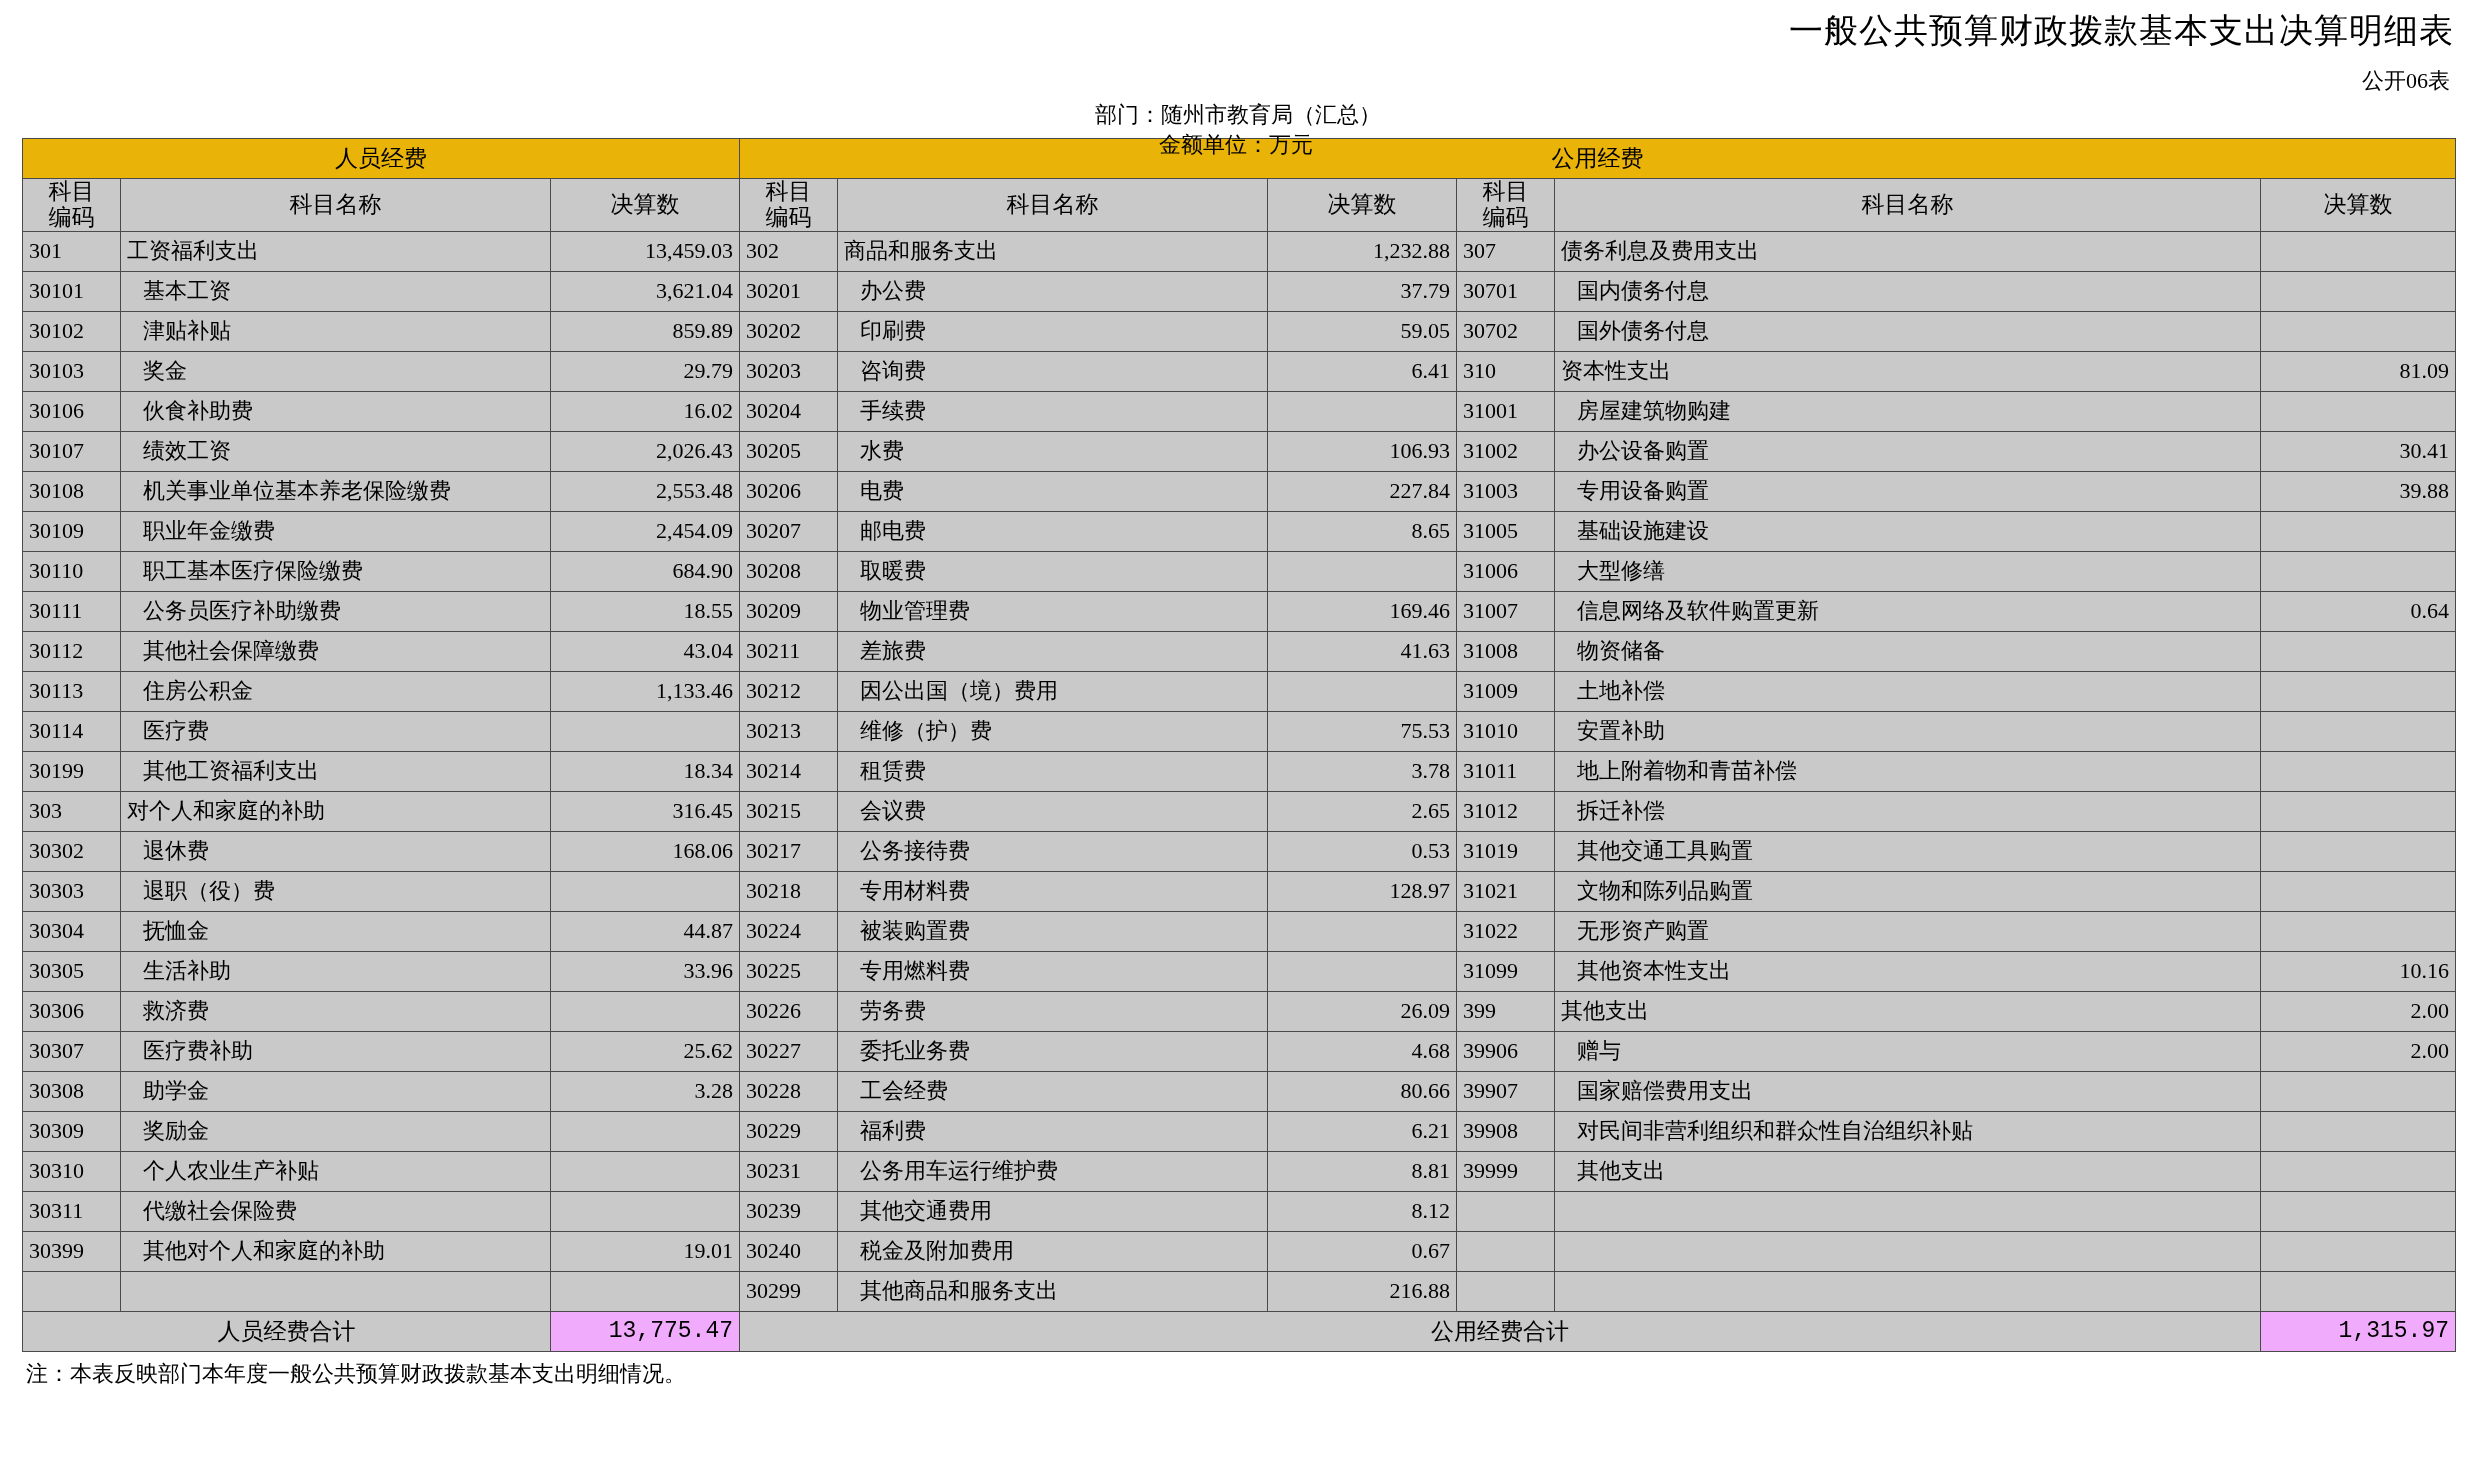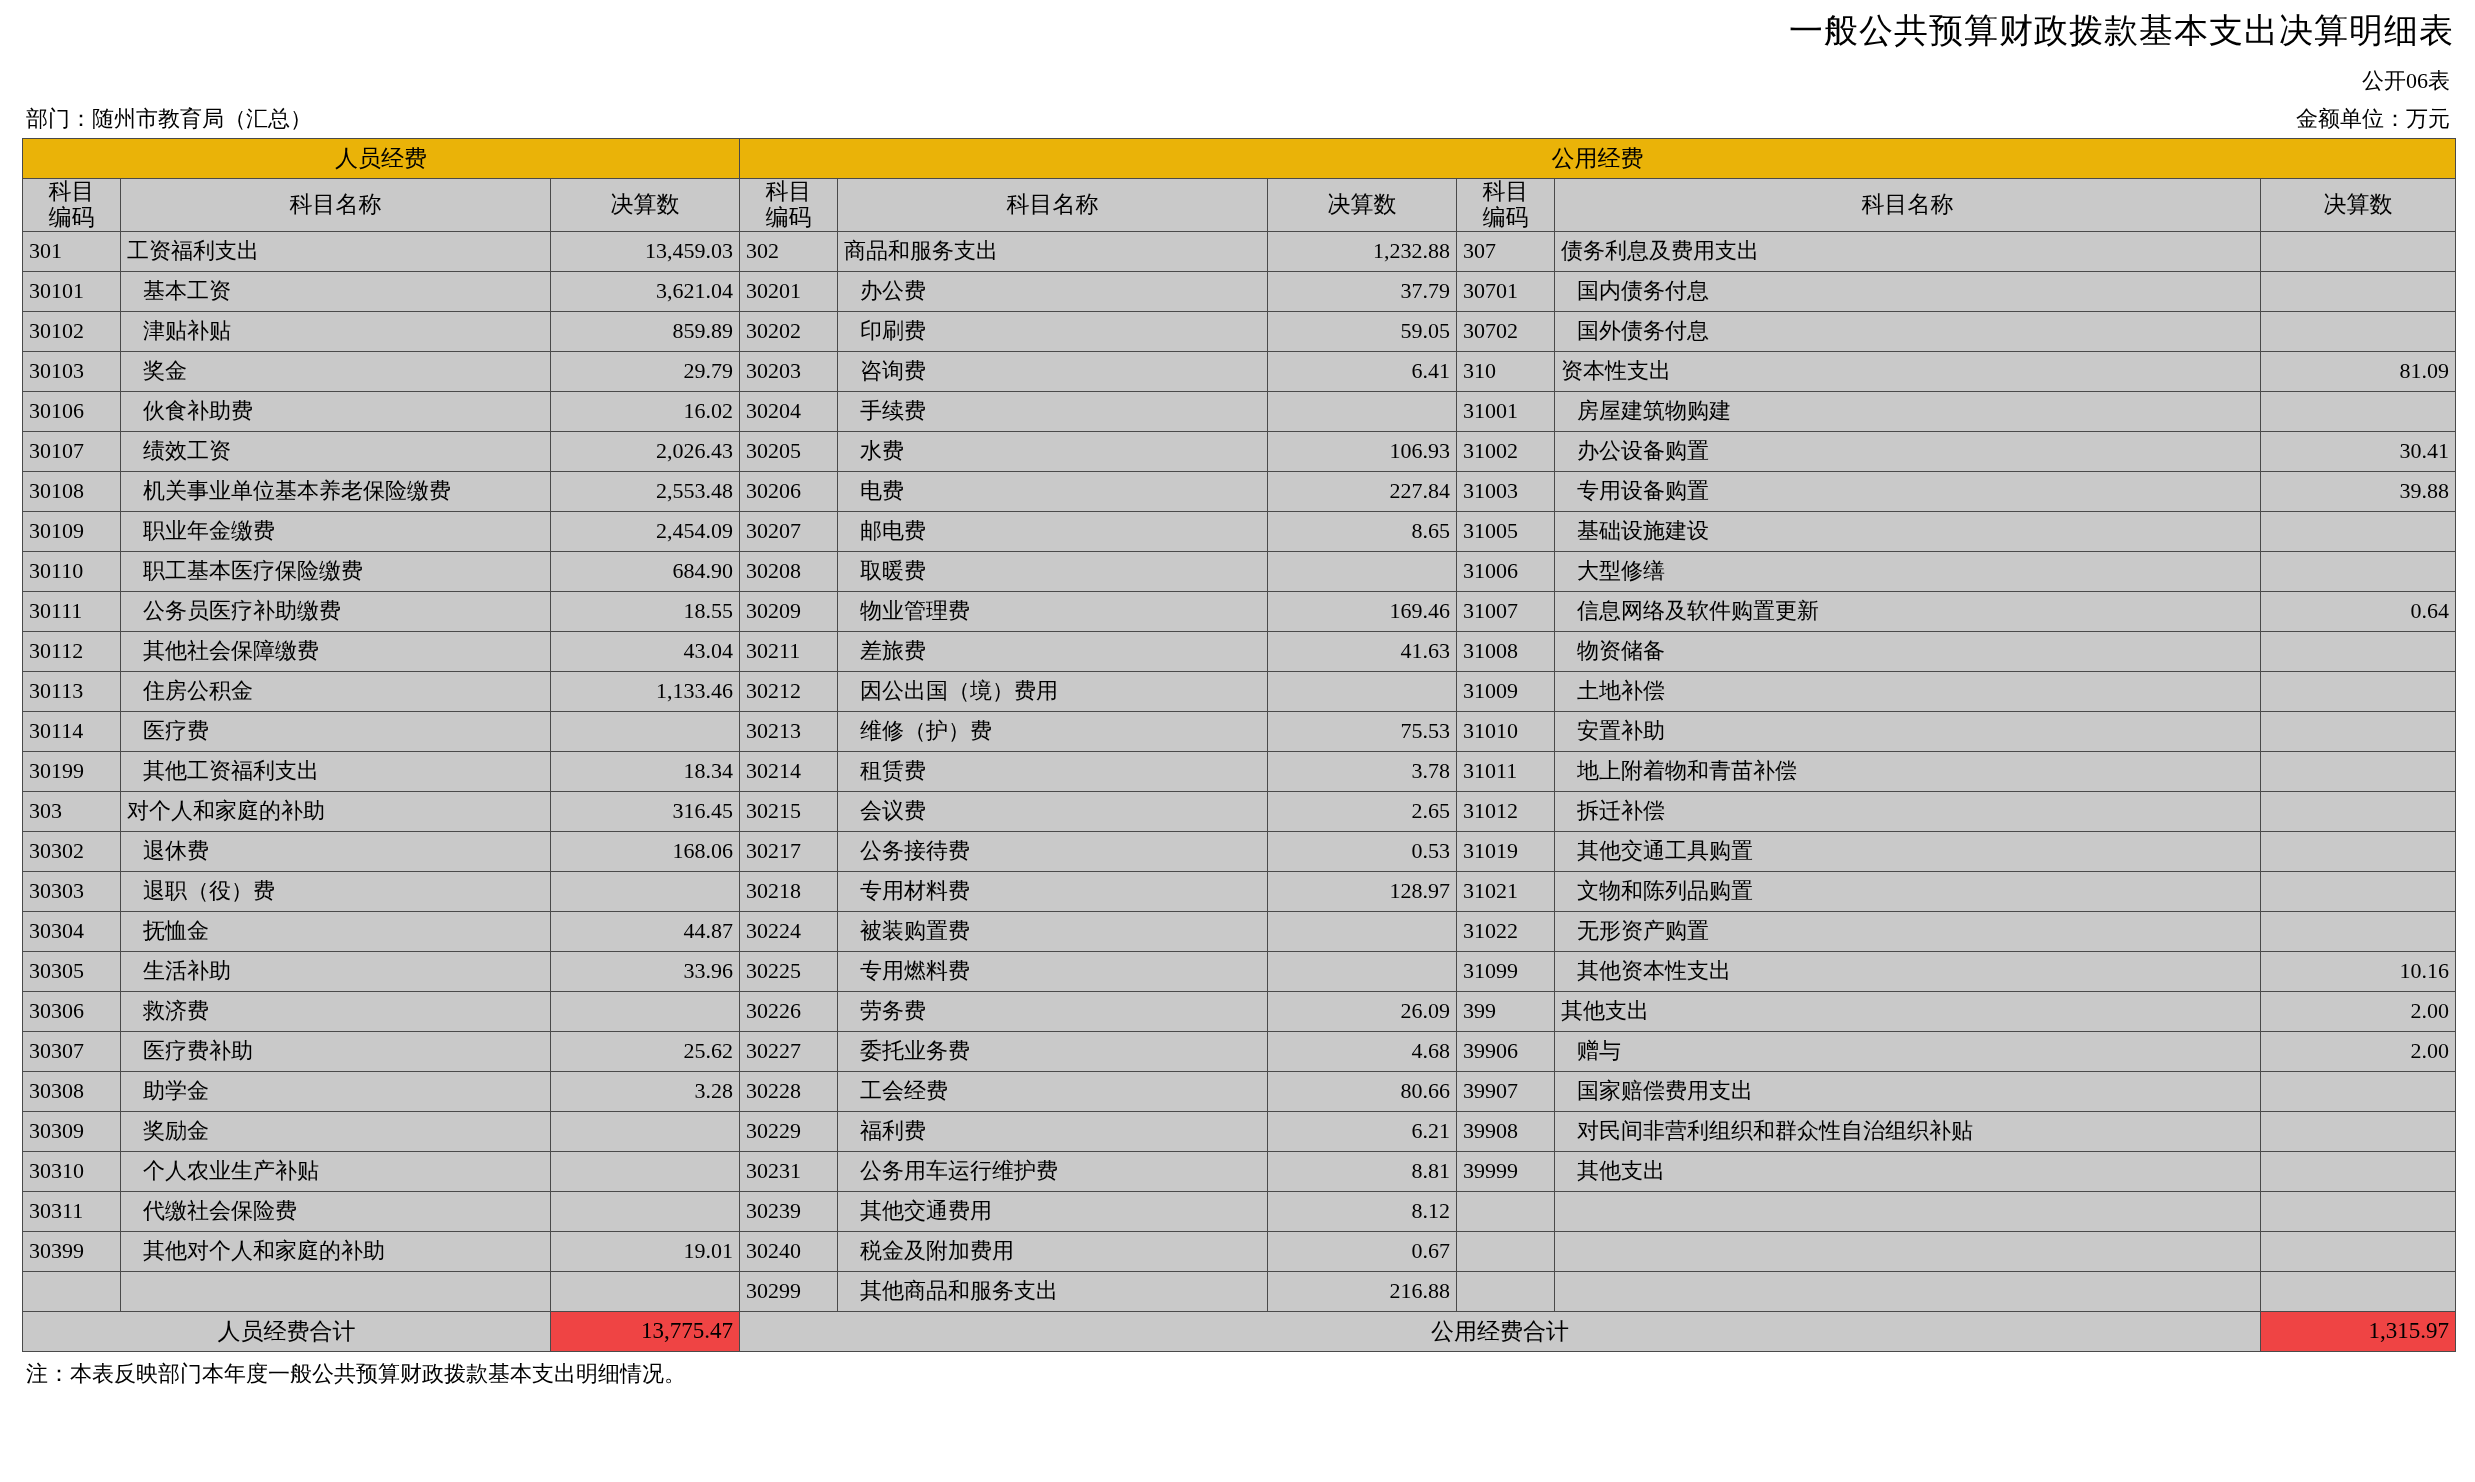--- a/index.html
+++ b/index.html
@@ -39,20 +39,21 @@
   .meta-row {
     height: 38px;
     display: flex;
     align-items: center;
     justify-content: flex-end;
     font-size: 22px;
     padding-right: 4px;
   }
   .meta-row.two {
     justify-content: space-between;
+    flex-direction: column;
   }
   .meta-left {
     font-size: 22px;
     padding-left: 4px;
   }
 
   
   table.sheet {
     border-collapse: collapse;
     width: 2432px;
@@ -97,23 +98,24 @@
     background: #c9c9c9;
     text-align: right;
     font-size: 22px;
   }
   .total-label {
     background: #c9c9c9;
     text-align: center;
     font-size: 23px;
   }
   .total-num {
-    background: #ef4444;
+    background: #f0abfc;
     text-align: right;
     font-size: 23px;
+    font-family: Liberation Mono, monospace;
   }
   .note {
     font-size: 22px;
     padding: 7px 4px 0 4px;
   }
   
   col.c-code { width: 98px; }
   col.c-name { width: 430px; }
   col.c-num  { width: 189px; }
   col.c-code2 { width: 98px; }

